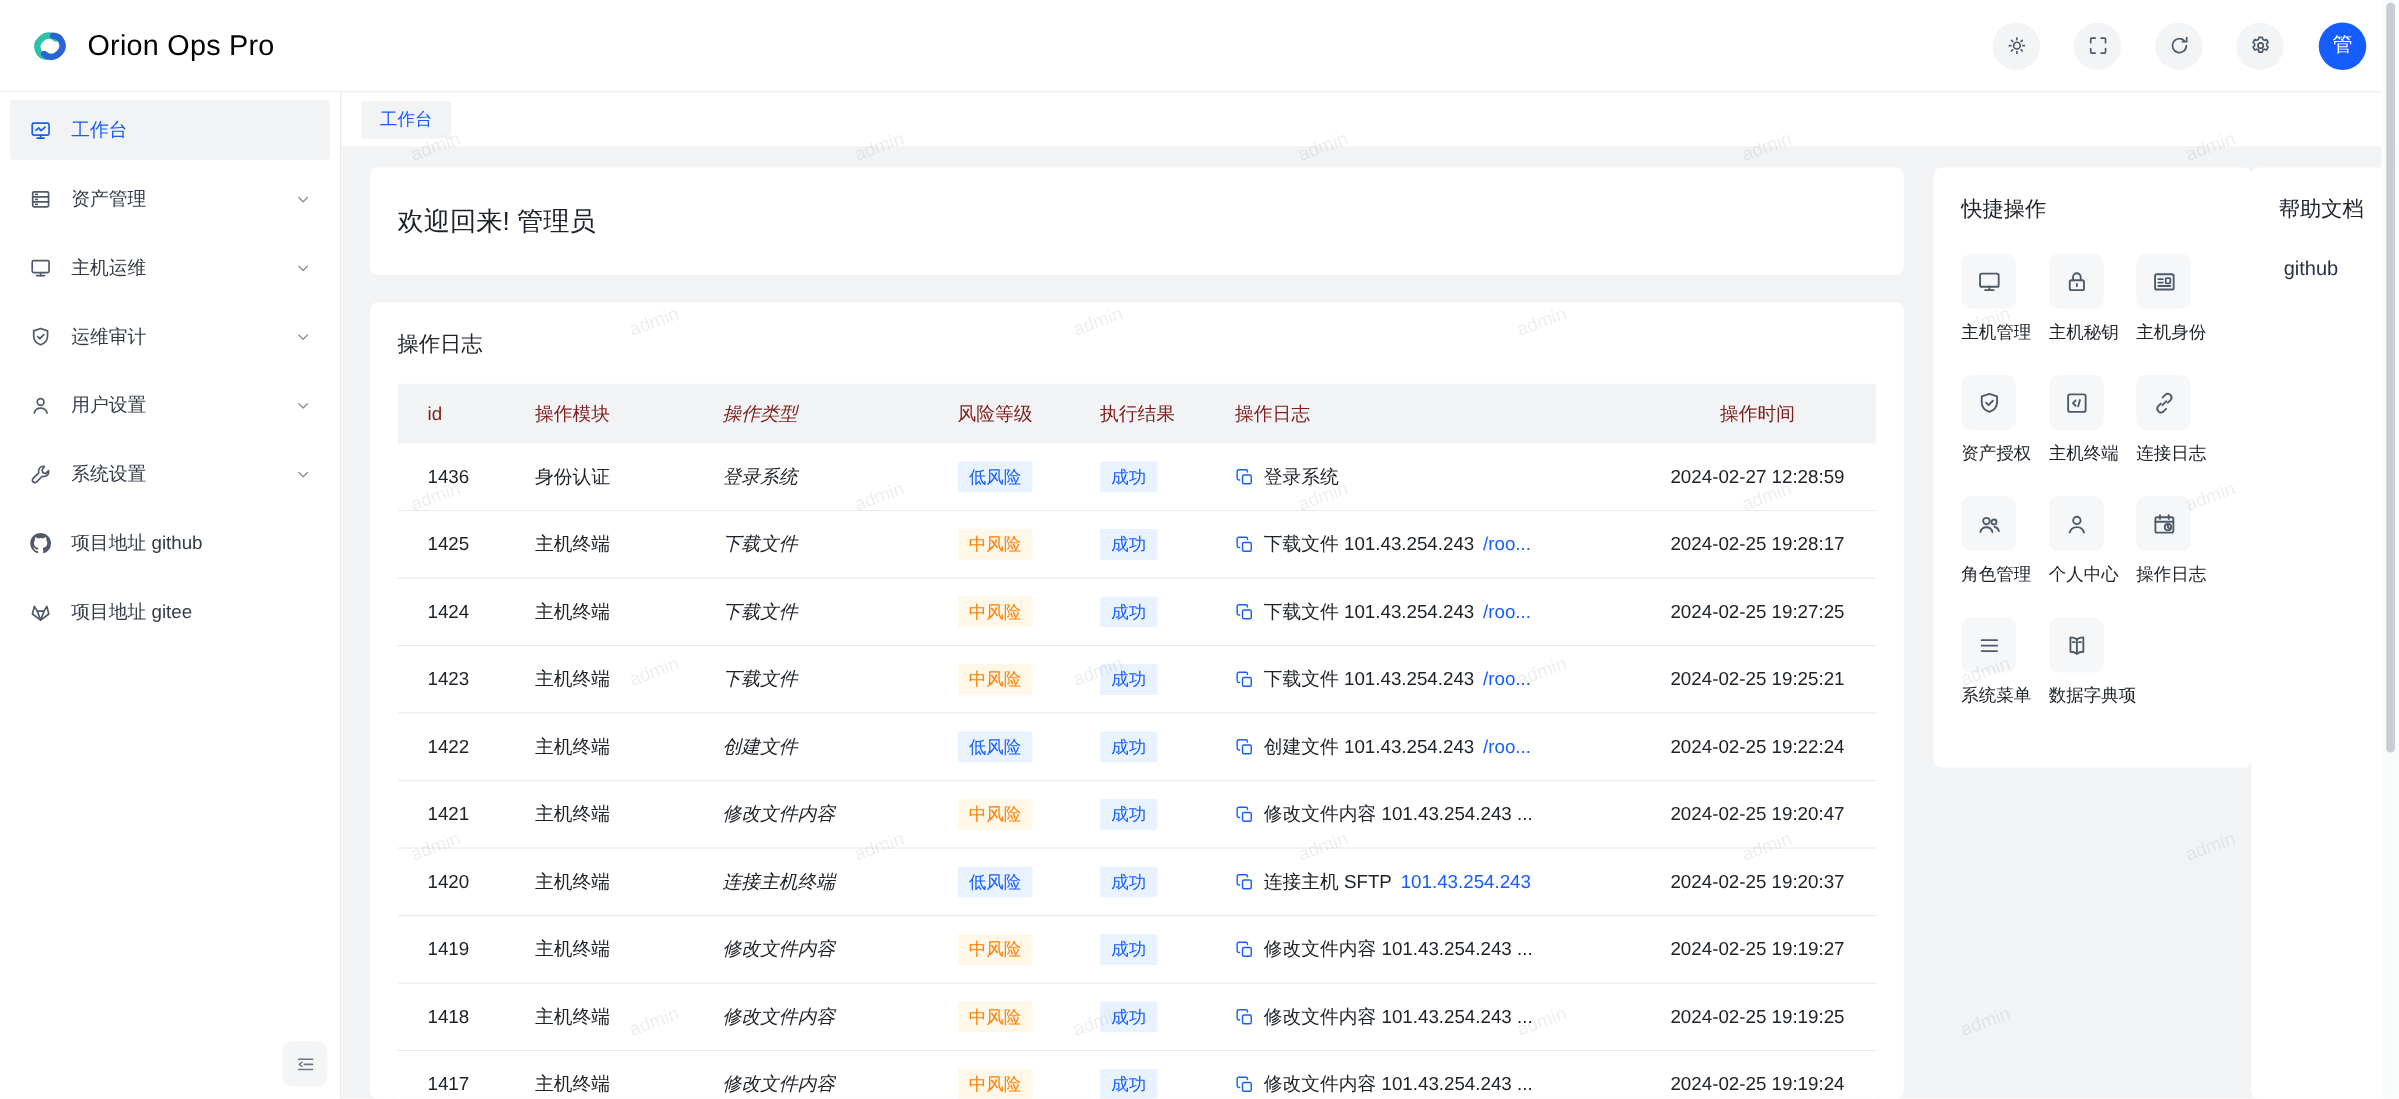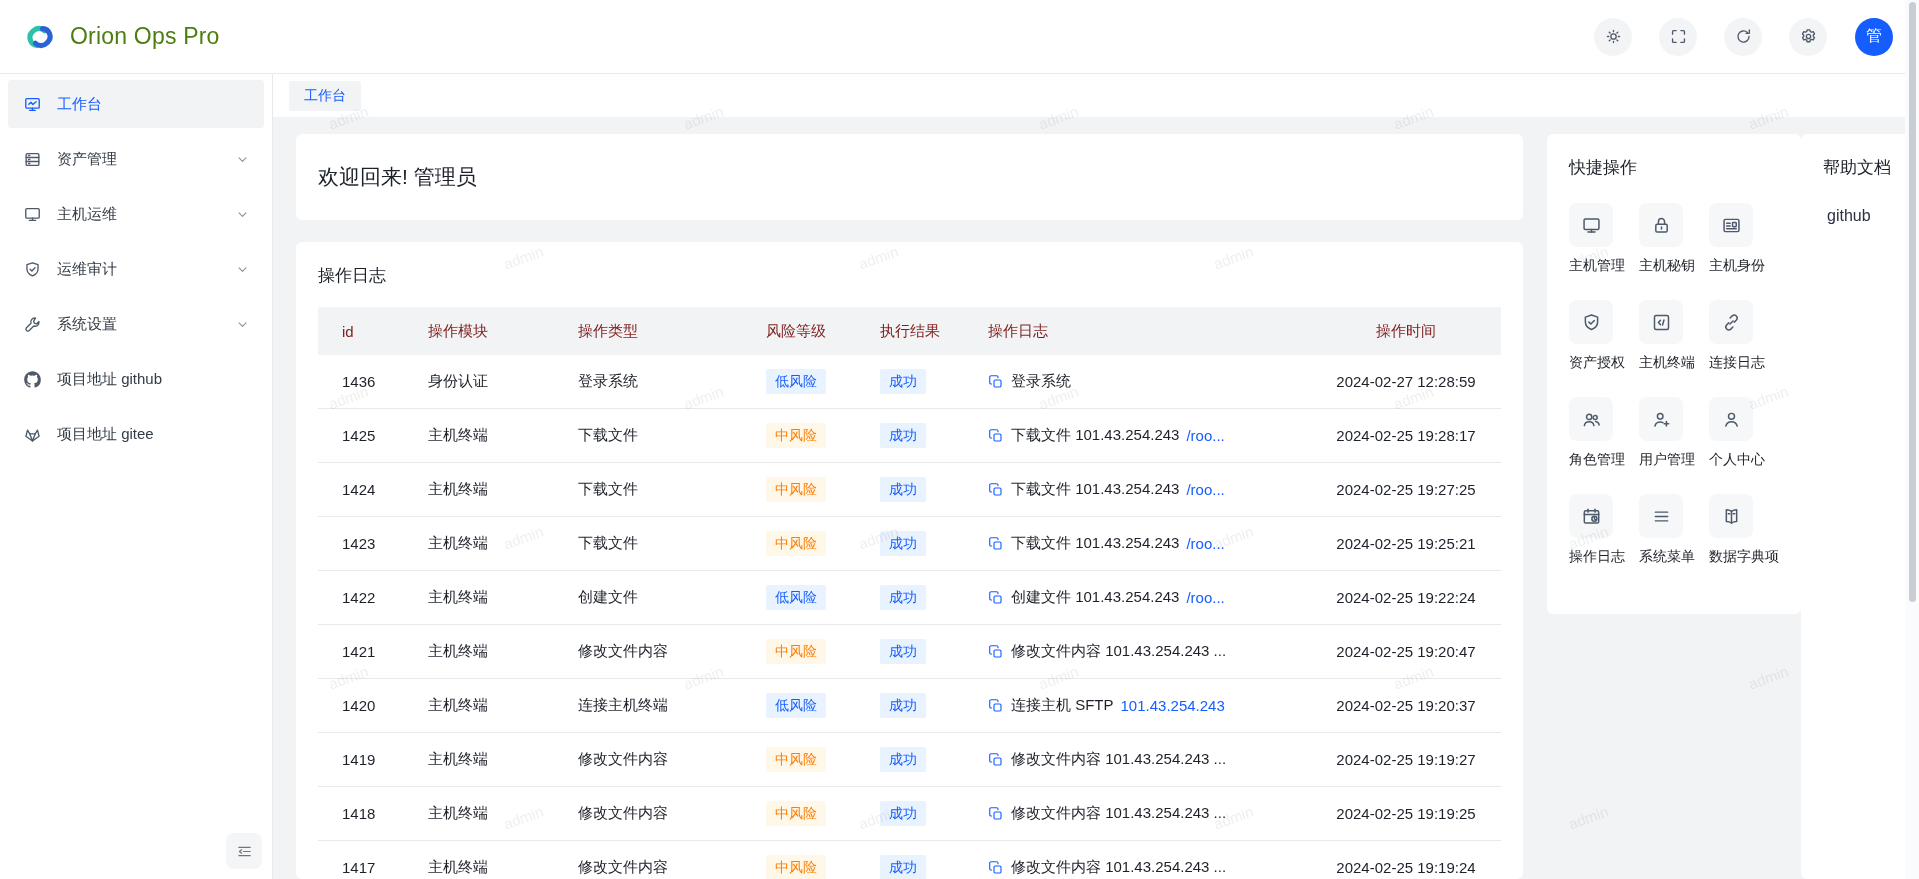--- a/index.html
+++ b/index.html
@@ -9,21 +9,21 @@
     background: #fff; color: #1d2129; position: relative;
   }
 
   
   .header {
     height: 74px; background: #fff; border-bottom: 1px solid #e8e9eb;
     display: flex; align-items: center; padding: 0 26px 0 20px;
   }
   .logo-wrap { display: flex; align-items: center; gap: 10px; }
   .logo-svg { width: 40px; height: 40px; }
-  .app-title { font-size: 23px; font-weight: 500; color: #4d7c0f; letter-spacing: .2px; }
+  .app-title { font-size: 23px; font-weight: 500; color: #000000; letter-spacing: .2px; }
   .header-spacer { flex: 1; }
   .header-actions { display: flex; align-items: center; gap: 27px; margin-right: 28px; }
   .hbtn {
     width: 38px; height: 38px; border-radius: 50%; background: #f3f4f6;
     display: flex; align-items: center; justify-content: center; color: #4e5969; cursor: pointer;
   }
   .hbtn svg { width: 19px; height: 19px; }
   .avatar {
     width: 38px; height: 38px; border-radius: 50%; background: #165dff; color: #fff;
     display: flex; align-items: center; justify-content: center; font-size: 16px; cursor: pointer;
@@ -66,21 +66,21 @@
   
   .log-card { flex: 1; padding: 22px; overflow: hidden; }
   .card-title { font-size: 17px; font-weight: 500; color: #1d2129; }
   .log-card .card-title { margin-bottom: 20px; }
   .ttable { width: 100%; font-size: 15px; }
   .thead { display: flex; background: #f2f3f5; height: 48px; align-items: center; font-weight: 500; color: #7f1d1d; border-radius: 2px; }
   .trow { display: flex; height: 54px; align-items: center; border-bottom: 1px solid #e8e9eb; background: #fff; justify-content: flex-end; }
   .tcell { padding-right: 14px; white-space: nowrap; overflow: hidden; }
   .c0 { width: 110px; padding-left: 24px; flex: none; }
   .c1 { width: 150px; flex: none; }
-  .c2 { width: 188px; flex: none; }
+  .c2 { width: 188px; flex: none; font-style: italic; }
   .c3 { width: 114px; flex: none; }
   .c4 { width: 108px; flex: none; }
   .c5 { flex: 1; min-width: 0; display: flex; align-items: center; gap: 7px; }
   .c6 { width: 190px; flex: none; text-align: center; padding-right: 0; }
   .thead .c5 { display: block; }
   .tag { display: inline-block; font-size: 14px; padding: 3px 9px; border-radius: 2px; line-height: 1.3; }
   .tag-low, .tag-success { background: #e8f3ff; color: #165dff; }
   .tag-medium { background: #fff7e8; color: #ff7d00; }
   .copy-ic { width: 16px; height: 16px; color: #165dff; flex: none; cursor: pointer; }
   .log-link { color: #165dff; cursor: pointer; }
@@ -198,20 +198,30 @@
             <path d="M12 3.5l7 2.4v5.2c0 4.4-2.9 7.4-7 8.9-4.1-1.5-7-4.5-7-8.9V5.9z"></path>
             <polyline points="9,11.6 11.2,13.8 15.2,9.8"></polyline>
           </svg></span>
         <span>运维审计</span>
         <span class="chev"><svg class="" viewBox="0 0 24 24" fill="none" stroke="currentColor" stroke-width="1.7" stroke-linecap="round" stroke-linejoin="round">
             <polyline points="6.5,9.5 12,15 17.5,9.5"></polyline>
           </svg></span>
       </div>
       <div class="sitem">
         <span class="s-icn"><svg class="" viewBox="0 0 24 24" fill="none" stroke="currentColor" stroke-width="1.7" stroke-linecap="round" stroke-linejoin="round">
+            <circle cx="12" cy="8.4" r="3.4"></circle>
+            <path d="M5.5 19.5c.8-3.3 3.4-5 6.5-5s5.7 1.7 6.5 5"></path>
+          </svg></span>
+        <span>用户设置</span>
+        <span class="chev"><svg class="" viewBox="0 0 24 24" fill="none" stroke="currentColor" stroke-width="1.7" stroke-linecap="round" stroke-linejoin="round">
+            <polyline points="6.5,9.5 12,15 17.5,9.5"></polyline>
+          </svg></span>
+      </div>
+      <div class="sitem">
+        <span class="s-icn"><svg class="" viewBox="0 0 24 24" fill="none" stroke="currentColor" stroke-width="1.7" stroke-linecap="round" stroke-linejoin="round">
             <path d="M15.8 3.9a5 5 0 0 0-5.7 6.5l-5.4 5.4a2.5 2.5 0 1 0 3.5 3.5l5.4-5.4a5 5 0 0 0 6.5-5.7l-3.1 3.1-2.7-.9-.9-2.7z"></path>
           </svg></span>
         <span>系统设置</span>
         <span class="chev"><svg class="" viewBox="0 0 24 24" fill="none" stroke="currentColor" stroke-width="1.7" stroke-linecap="round" stroke-linejoin="round">
             <polyline points="6.5,9.5 12,15 17.5,9.5"></polyline>
           </svg></span>
       </div>
       <div class="sitem">
         <span class="s-icn"><svg class="" viewBox="0 0 24 24" fill="currentColor">
             <path d="M12 1.7C6.2 1.7 1.5 6.4 1.5 12.2c0 4.6 3 8.6 7.2 10 .5.1.7-.2.7-.5v-1.8c-2.9.6-3.5-1.4-3.5-1.4-.5-1.2-1.2-1.5-1.2-1.5-1-.7.1-.7.1-.7 1 .1 1.6 1.1 1.6 1.1.9 1.6 2.5 1.1 3 .9.1-.7.4-1.1.7-1.4-2.3-.3-4.8-1.2-4.8-5.2 0-1.1.4-2.1 1.1-2.8-.1-.3-.5-1.3.1-2.8 0 0 .9-.3 2.9 1.1a9.9 9.9 0 0 1 5.2 0c2-1.4 2.9-1.1 2.9-1.1.6 1.5.2 2.5.1 2.8.7.7 1.1 1.7 1.1 2.8 0 4-2.5 4.9-4.8 5.2.4.3.7 1 .7 1.9v2.9c0 .3.2.6.7.5a10.5 10.5 0 0 0 7.2-10C22.5 6.4 17.8 1.7 12 1.7z"></path>
@@ -489,31 +499,20 @@
               <div class="qitem">
                 <div class="qicon-box">
                   <svg class="" viewBox="0 0 24 24" fill="none" stroke="currentColor" stroke-width="1.7" stroke-linecap="round" stroke-linejoin="round">
                     <circle cx="9.3" cy="9" r="3"></circle>
                     <path d="M3.8 19c.6-2.9 2.9-4.4 5.5-4.4s4.9 1.5 5.5 4.4"></path>
                     <circle cx="16.2" cy="9.8" r="2.3"></circle>
                     <path d="M16.8 14.4c2 .3 3.4 1.7 3.9 3.8"></path>
                   </svg>
                 </div>
                 <div class="qlabel">角色管理</div>
-              </div>
-              <div class="qitem">
-                <div class="qicon-box">
-                  <svg class="" viewBox="0 0 24 24" fill="none" stroke="currentColor" stroke-width="1.7" stroke-linecap="round" stroke-linejoin="round">
-                    <circle cx="10.5" cy="8.4" r="3.2"></circle>
-                    <path d="M4.5 19.5c.7-3 3-4.6 6-4.6 1.1 0 2.2.2 3.1.7"></path>
-                    <line x1="17.6" y1="14.2" x2="17.6" y2="19.4"></line>
-                    <line x1="15" y1="16.8" x2="20.2" y2="16.8"></line>
-                  </svg>
-                </div>
-                <div class="qlabel">用户管理</div>
               </div>
               <div class="qitem">
                 <div class="qicon-box">
                   <svg class="" viewBox="0 0 24 24" fill="none" stroke="currentColor" stroke-width="1.7" stroke-linecap="round" stroke-linejoin="round">
                     <circle cx="12" cy="8.4" r="3.4"></circle>
                     <path d="M5.5 19.5c.8-3.3 3.4-5 6.5-5s5.7 1.7 6.5 5"></path>
                   </svg>
                 </div>
                 <div class="qlabel">个人中心</div>
               </div>

